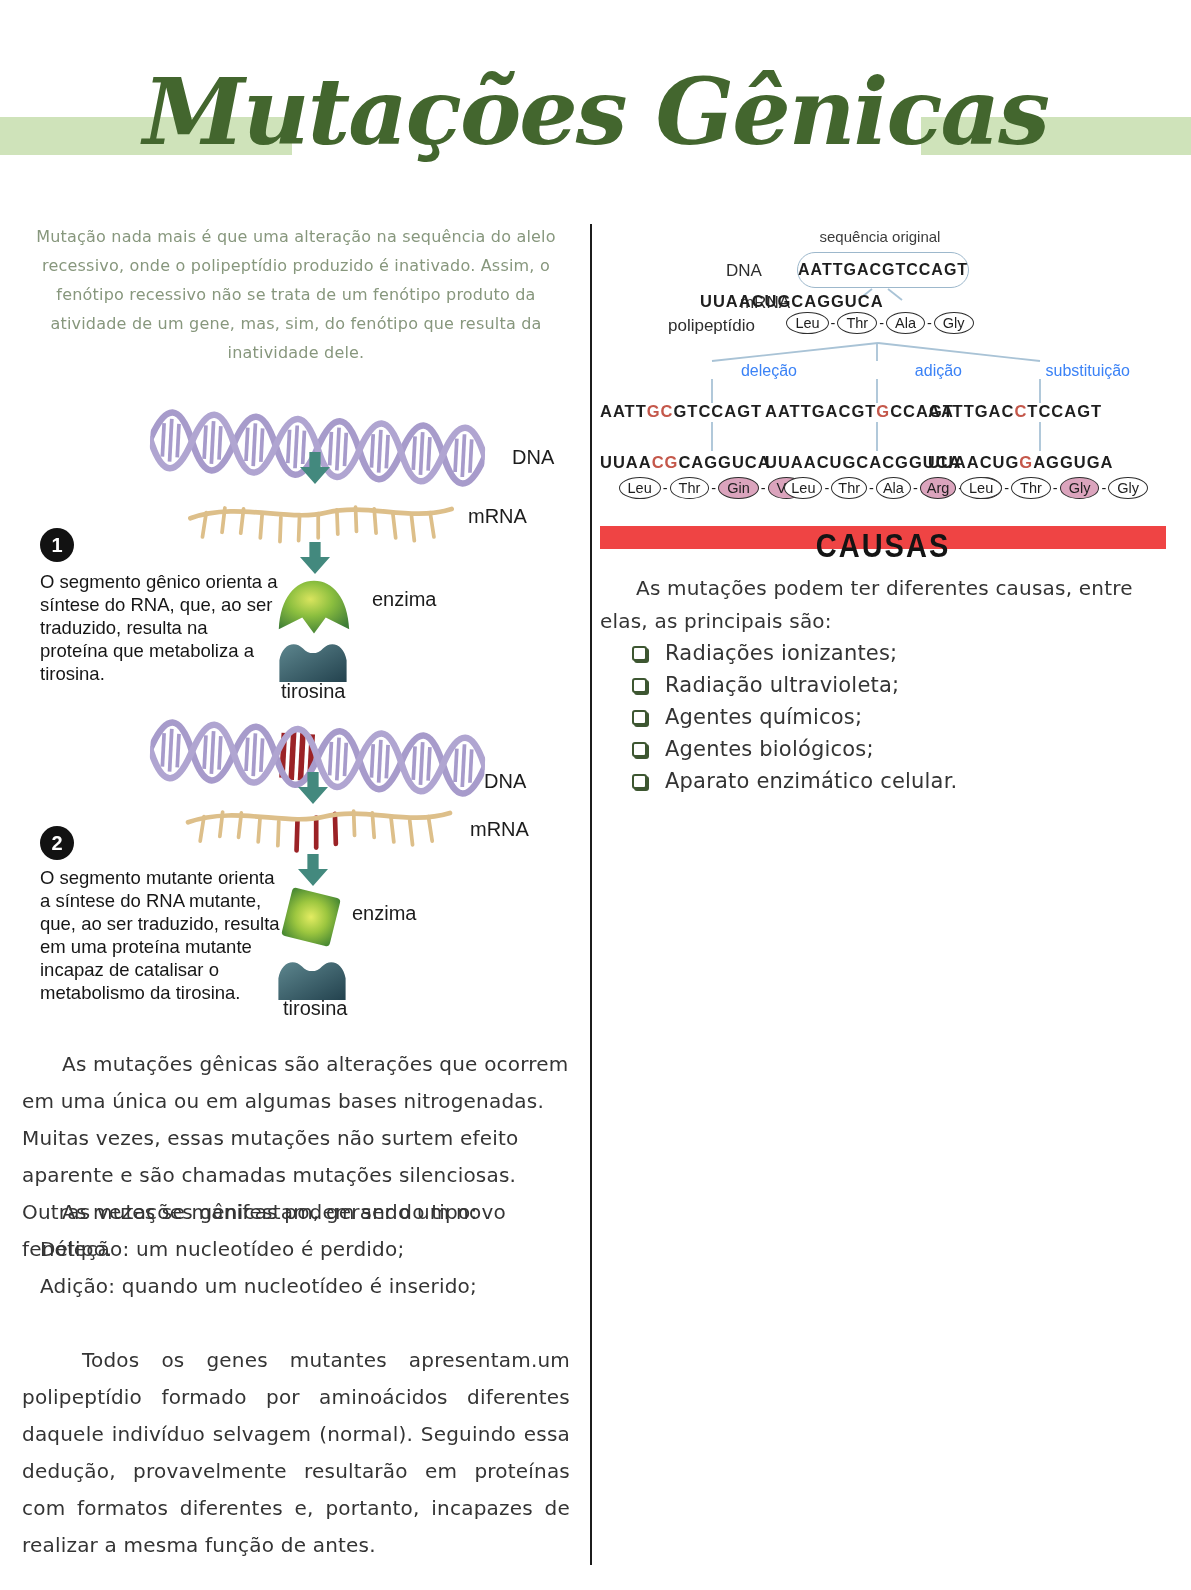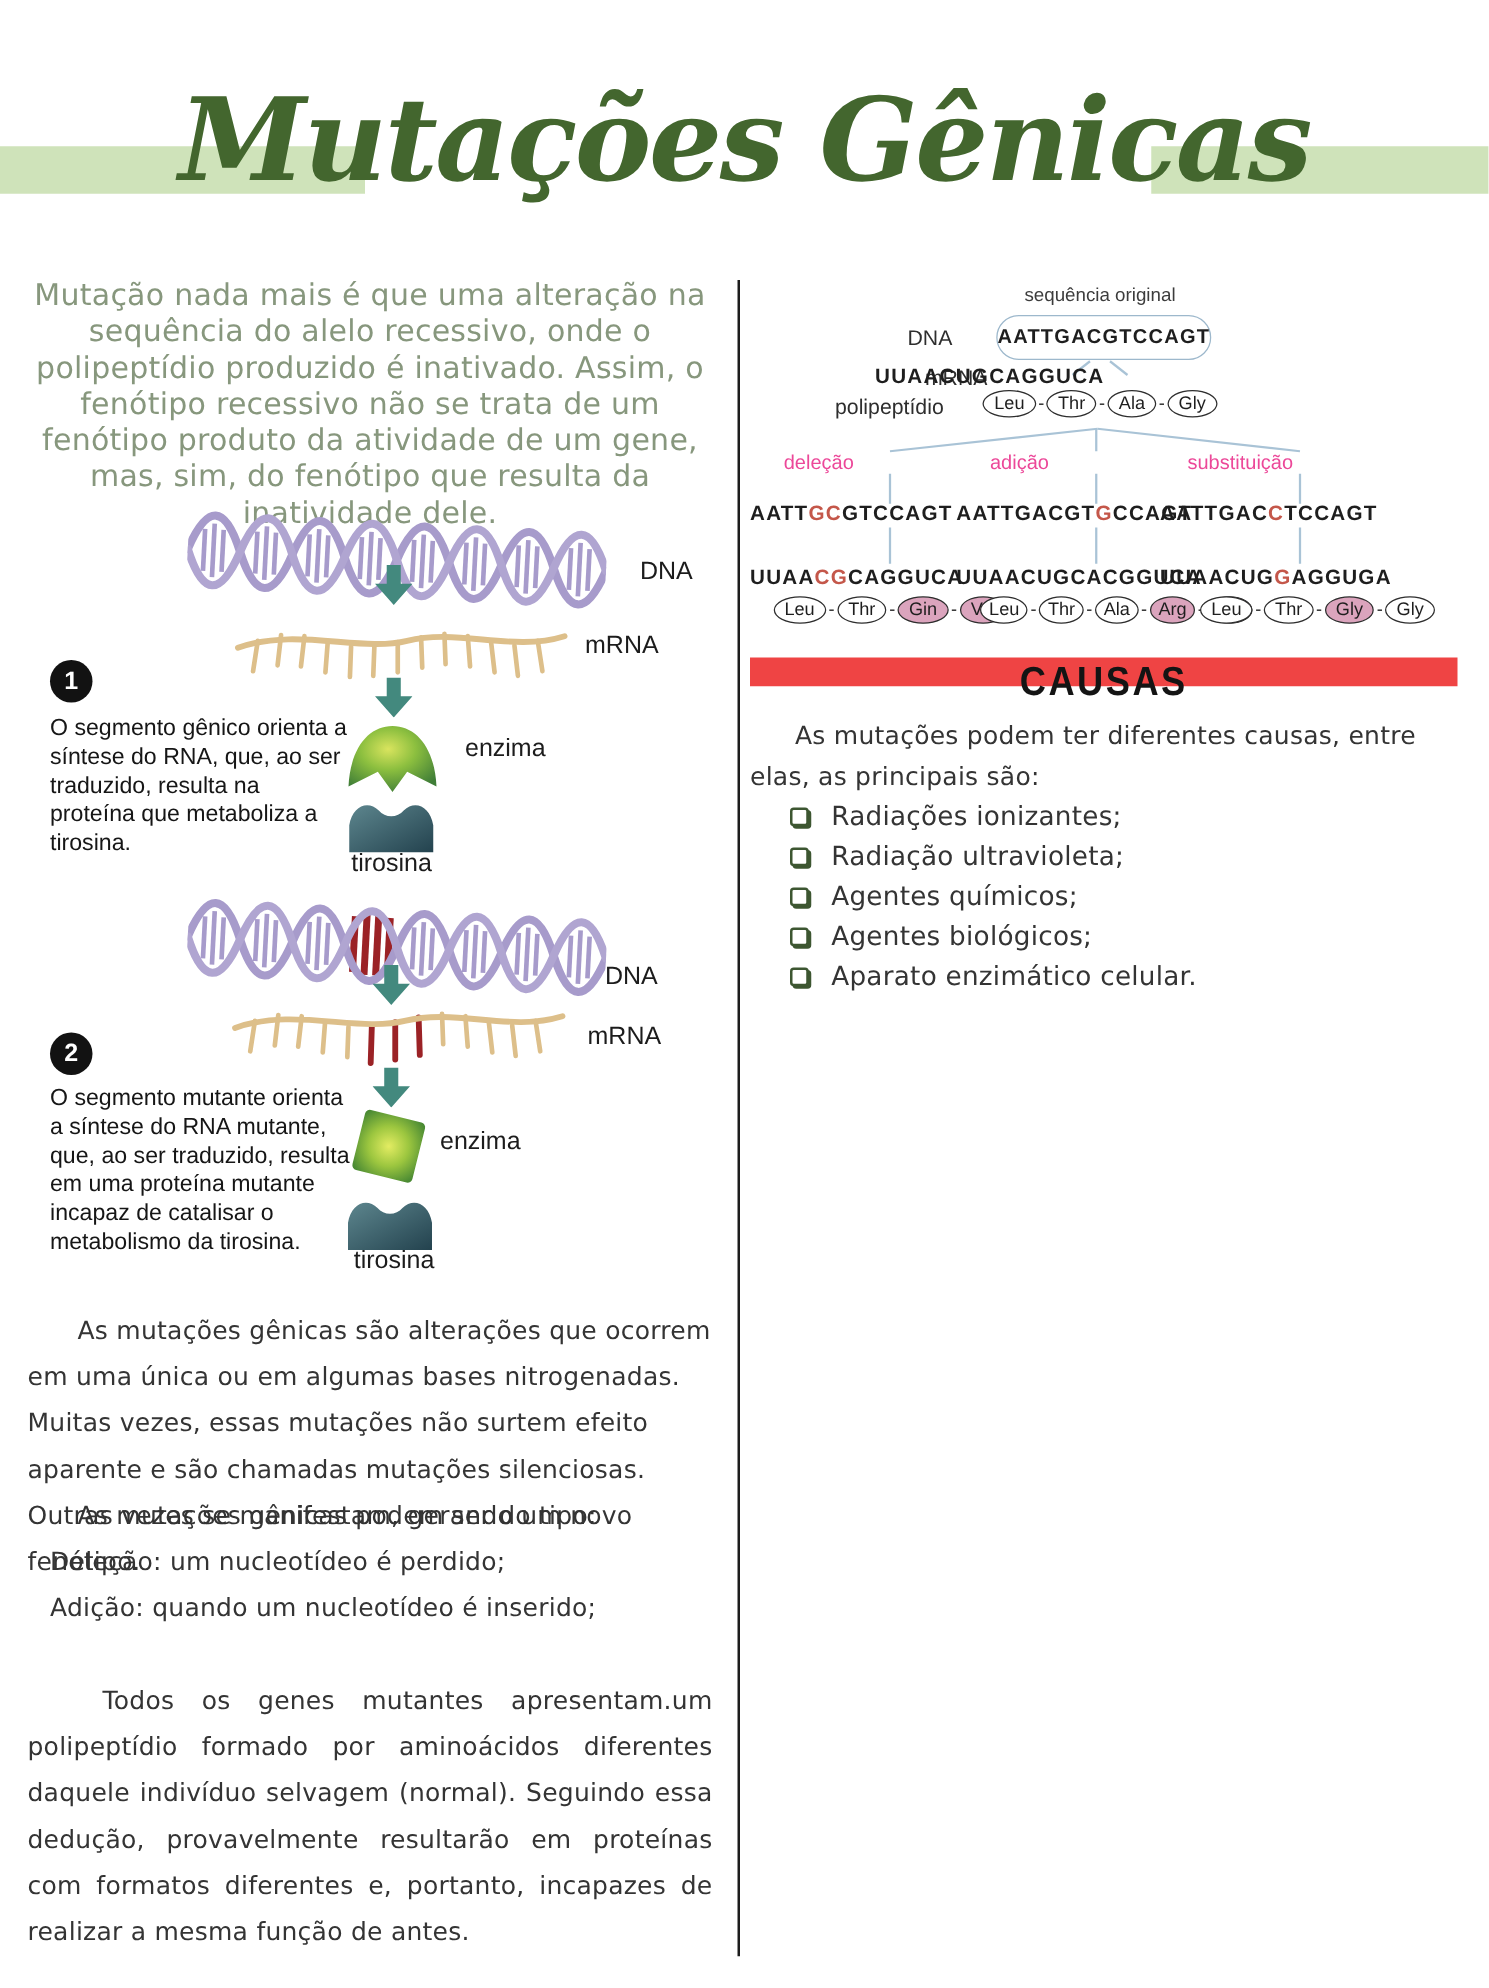--- a/index.html
+++ b/index.html
@@ -14,21 +14,21 @@
   .main-title { position:absolute; left:0; top:58px; width:100%; text-align:center;
                 font-family:"DejaVu Serif", serif; font-style:italic; font-weight:600;
                 font-size:92px; color:#43662e; letter-spacing:-2px; }
 
   
   .divider { position:absolute; left:590px; top:224px; width:2px; height:1341px; background:#1c1c1c; }
 
   
   .hand { font-family:"DejaVu Sans", sans-serif; letter-spacing:.2px; }
   .intro { position:absolute; left:22px; top:222px; width:548px; text-align:center;
-           font-size:24px; line-height:29px; color:#87977d; }
+           font-size:16px; line-height:29px; color:#87977d; }
   .bodytxt { position:absolute; left:22px; width:548px; color:#343434; font-size:20px; line-height:37px; }
   .p1 { top:1046px; text-indent:40px; }
   .types-intro { position:absolute; left:22px; top:1194px; width:548px; color:#343434;
                  font-size:20px; line-height:37px; text-indent:40px; }
   .type-line { position:absolute; left:40px; width:530px; color:#343434; font-size:20px; line-height:37px; }
   .p2 { top:1342px; text-align:justify; text-indent:60px; }
 
   
   .fig-label { position:absolute; font-size:20px; color:#1c1c1c; }
   .badge { position:absolute; width:34px; height:34px; border-radius:50%; background:#121212;
@@ -38,21 +38,21 @@
 
   
   .seq-orig { position:absolute; left:600px; top:228px; width:560px; text-align:center;
               font-size:15px; color:#3c3c3c; }
   .row-label { position:absolute; font-size:17px; color:#2e2e2e; }
   .dna-box { position:absolute; left:797px; top:252px; width:172px; height:36px;
              border:1.6px solid #9db8cc; border-radius:18px; text-align:center; line-height:33px; }
   .seq { font-size:16.5px; font-weight:600; letter-spacing:1px; color:#1e1e1e; white-space:nowrap; }
   .seq .red { color:#c4574a; }
   .seq-row { position:absolute; }
-  .branch-label { position:absolute; font-size:16px; color:#ec4899; text-align:left; }
+  .branch-label { position:absolute; font-size:16px; color:#3b82f6; text-align:right; }
   .ovals { position:absolute; text-align:center; white-space:nowrap; font-size:14.5px; color:#1e1e1e; }
   .oval { display:inline-block; border:1.4px solid #2e2e2e; border-radius:50%;
           padding:2px 8px; background:#fff;text-align:right; }
   .oval.pink { background:#dba4bd; }
   .ovals.tight .oval { padding:2px 6px; }
   .dash { display:inline-block; margin:0 2px; }
 
   
   .causes-bar { position:absolute; left:600px; top:526px; width:566px; height:23px; background:#ef4444; }
   .causes-title { width:100%; text-align:center; font-size:29px; font-weight:800; letter-spacing:2px;

